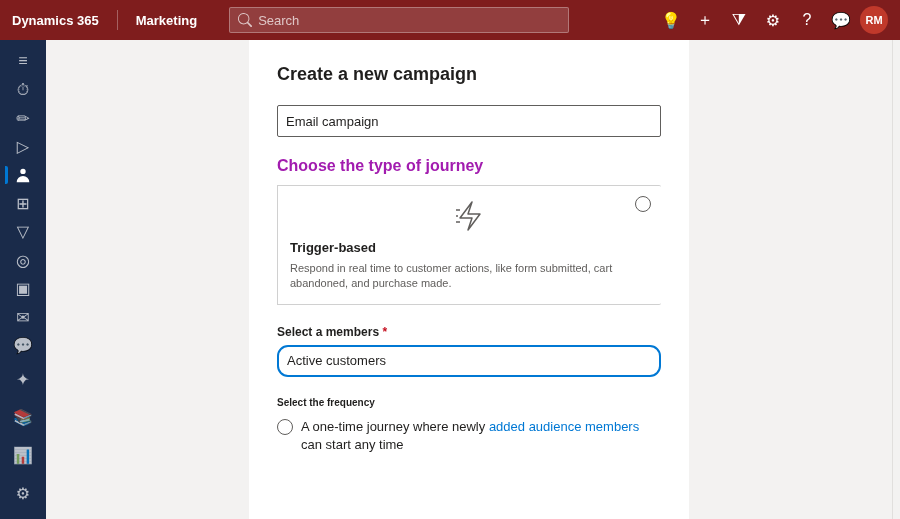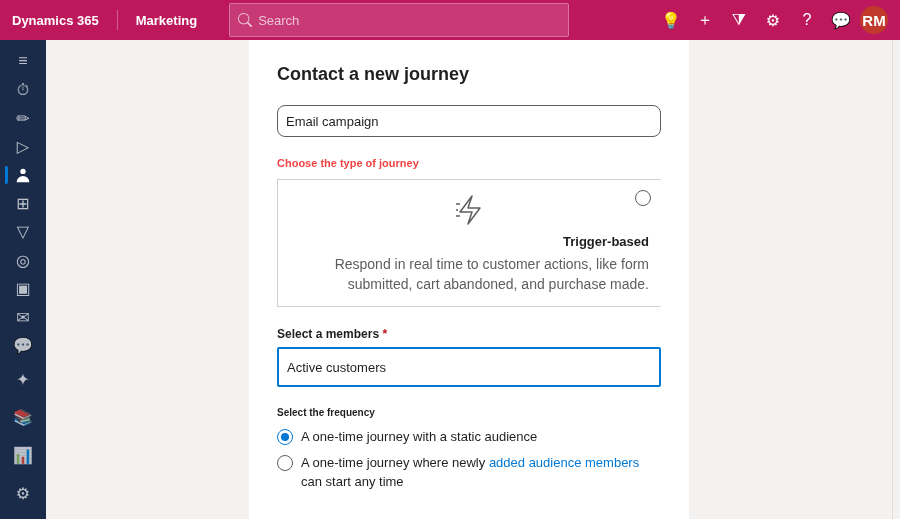--- a/index.html
+++ b/index.html
@@ -1,20 +1,20 @@
 <!DOCTYPE html>
 <html><head>
   <meta charset="utf-8">
   <style>
     * { box-sizing: border-box; margin: 0; padding: 0; }
     body { font-family: 'Segoe UI', sans-serif; font-size: 13px; background: #f3f2f1; display: flex; flex-direction: column; height: 519px; overflow: hidden; }
 
     
     .top-nav {
-      background: #be185d;
+      background: #7f1d1d;
       height: 40px;
       display: flex;
       align-items: center;
       padding: 0 12px;
       flex-shrink: 0;
     }
     .nav-brand {
       display: flex;
       align-items: center;
       color: white;
@@ -27,21 +27,21 @@
     .nav-search {
       flex: 1;
       max-width: 340px;
       margin: 0 20px;
       background: rgba(255,255,255,0.15);
       border: 1px solid rgba(255,255,255,0.3);
       border-radius: 2px;
       display: flex;
       align-items: center;
       padding: 0 8px;
-      height: 34px;
+      height: 26px;
     }
     .nav-search input {
       background: transparent;
       border: none;
       outline: none;
       color: white;
       font-size: 13px;
       flex: 1;
     }
     .nav-search input::placeholder { color: rgba(255,255,255,0.7); }
@@ -63,21 +63,21 @@
       justify-content: center;
       font-size: 16px;
       border-radius: 2px;
     }
     .nav-avatar {
       width: 28px;
       height: 28px;
       background: #c0392b;
       border-radius: 50%;
       color: white;
-      font-size: 15px;
+      font-size: 11px;
       font-weight: 600;
       display: flex;
       align-items: center;
       justify-content: center;
       cursor: pointer;
     }
 
     
     .main-layout {
       display: flex;
@@ -156,51 +156,51 @@
       font-weight: 600;
       color: #201f1e;
       margin-bottom: 6px;
       display: block;
     }
 
     .text-input {
       width: 100%;
       height: 32px;
       border: 1px solid #605e5c;
-      border-radius: 8px;
+      border-radius: 2px;
       padding: 0 8px;
       font-size: 13px;
       color: #201f1e;
       outline: none;
     }
 
     .section { margin-bottom: 20px; }
 
     .journey-type-label {
-      font-size: 11px;
-      font-weight: 600;
-      color: #ef4444;
+      font-size: 16px;
+      font-weight: 600;
+      color: #a21caf;
       margin-bottom: 10px;
       display: block;
     }
 
     .journey-type-options {
       display: flex;
       gap: 0;
     }
 
     .journey-type-card {
       flex: 1;
       border: 1px solid #d0d0d0;
       border-radius: 2px;
       padding: 12px;
       cursor: pointer;
       position: relative;
       background: white;
-      text-align: right;
+      text-align: left;
     }
     .journey-type-card.selected {
       border: 2px solid #0078d4;
     }
     .journey-type-card:first-child {
       border-right: none;
       border-radius: 2px 0 0 2px;
     }
     .journey-type-card:last-child {
       border-radius: 0 2px 2px 0;
@@ -238,34 +238,34 @@
       align-items: center;
       justify-content: center;
     }
     .card-title {
       font-size: 13px;
       font-weight: 600;
       color: #201f1e;
       margin-bottom: 6px;
     }
     .card-desc {
-      font-size: 14px;
+      font-size: 11px;
       color: #605e5c;
       line-height: 1.4;
     }
 
     .segment-field {
       position: relative;
     }
     .segment-input {
       width: 100%;
-      height: 40px;
+      height: 32px;
       border: 1px solid #0078d4;
       border-width: 2px;
-      border-radius: 2px;
+      border-radius: 11px;
       padding: 0 8px;
       font-size: 13px;
       color: #201f1e;
       outline: none;
       background: white;
     }
     .audience-note {
       text-align: right;
       font-size: 11px;
       color: #605e5c;
@@ -375,21 +375,21 @@
       <div class="sidebar-icon">✦</div>
       <div class="sidebar-icon">📚</div>
       <div class="sidebar-icon">📊</div>
       <div class="sidebar-icon">⚙</div>
     </div>
   </div>
 
   <div class="content-area">
     <div class="form-panel">
 
-      <h1 class="page-title">Contact a new journey</h1>
+      <h1 class="page-title">Create a new campaign</h1>
 
       <div class="section">
         <input type="text" class="text-input" value="Email campaign" style="">
       </div>
 
       <div class="section">
         <label class="journey-type-label">Choose the type of journey</label>
         <div class="journey-type-options">
 
           <div class="journey-type-card">
@@ -416,24 +416,20 @@
           <span style="color:#c50f1f;"> *</span>
         </label>
         <div class="segment-field">
           <input type="text" class="segment-input" value="Active customers" style="">
         </div>
       </div>
 
       <div class="section">
         <div class="freq-label">Select the frequency</div>
 
-        <div class="radio-option">
-          <div class="radio-circle checked"></div>
-          <span class="radio-text">A one-time journey with a static audience</span>
-        </div>
 
         <div class="radio-option">
           <div class="radio-circle"></div>
           <span class="radio-text">
             A one-time journey where newly <span class="link">added audience members</span> can start any time
           </span>
         </div>
 
       </div>
 

